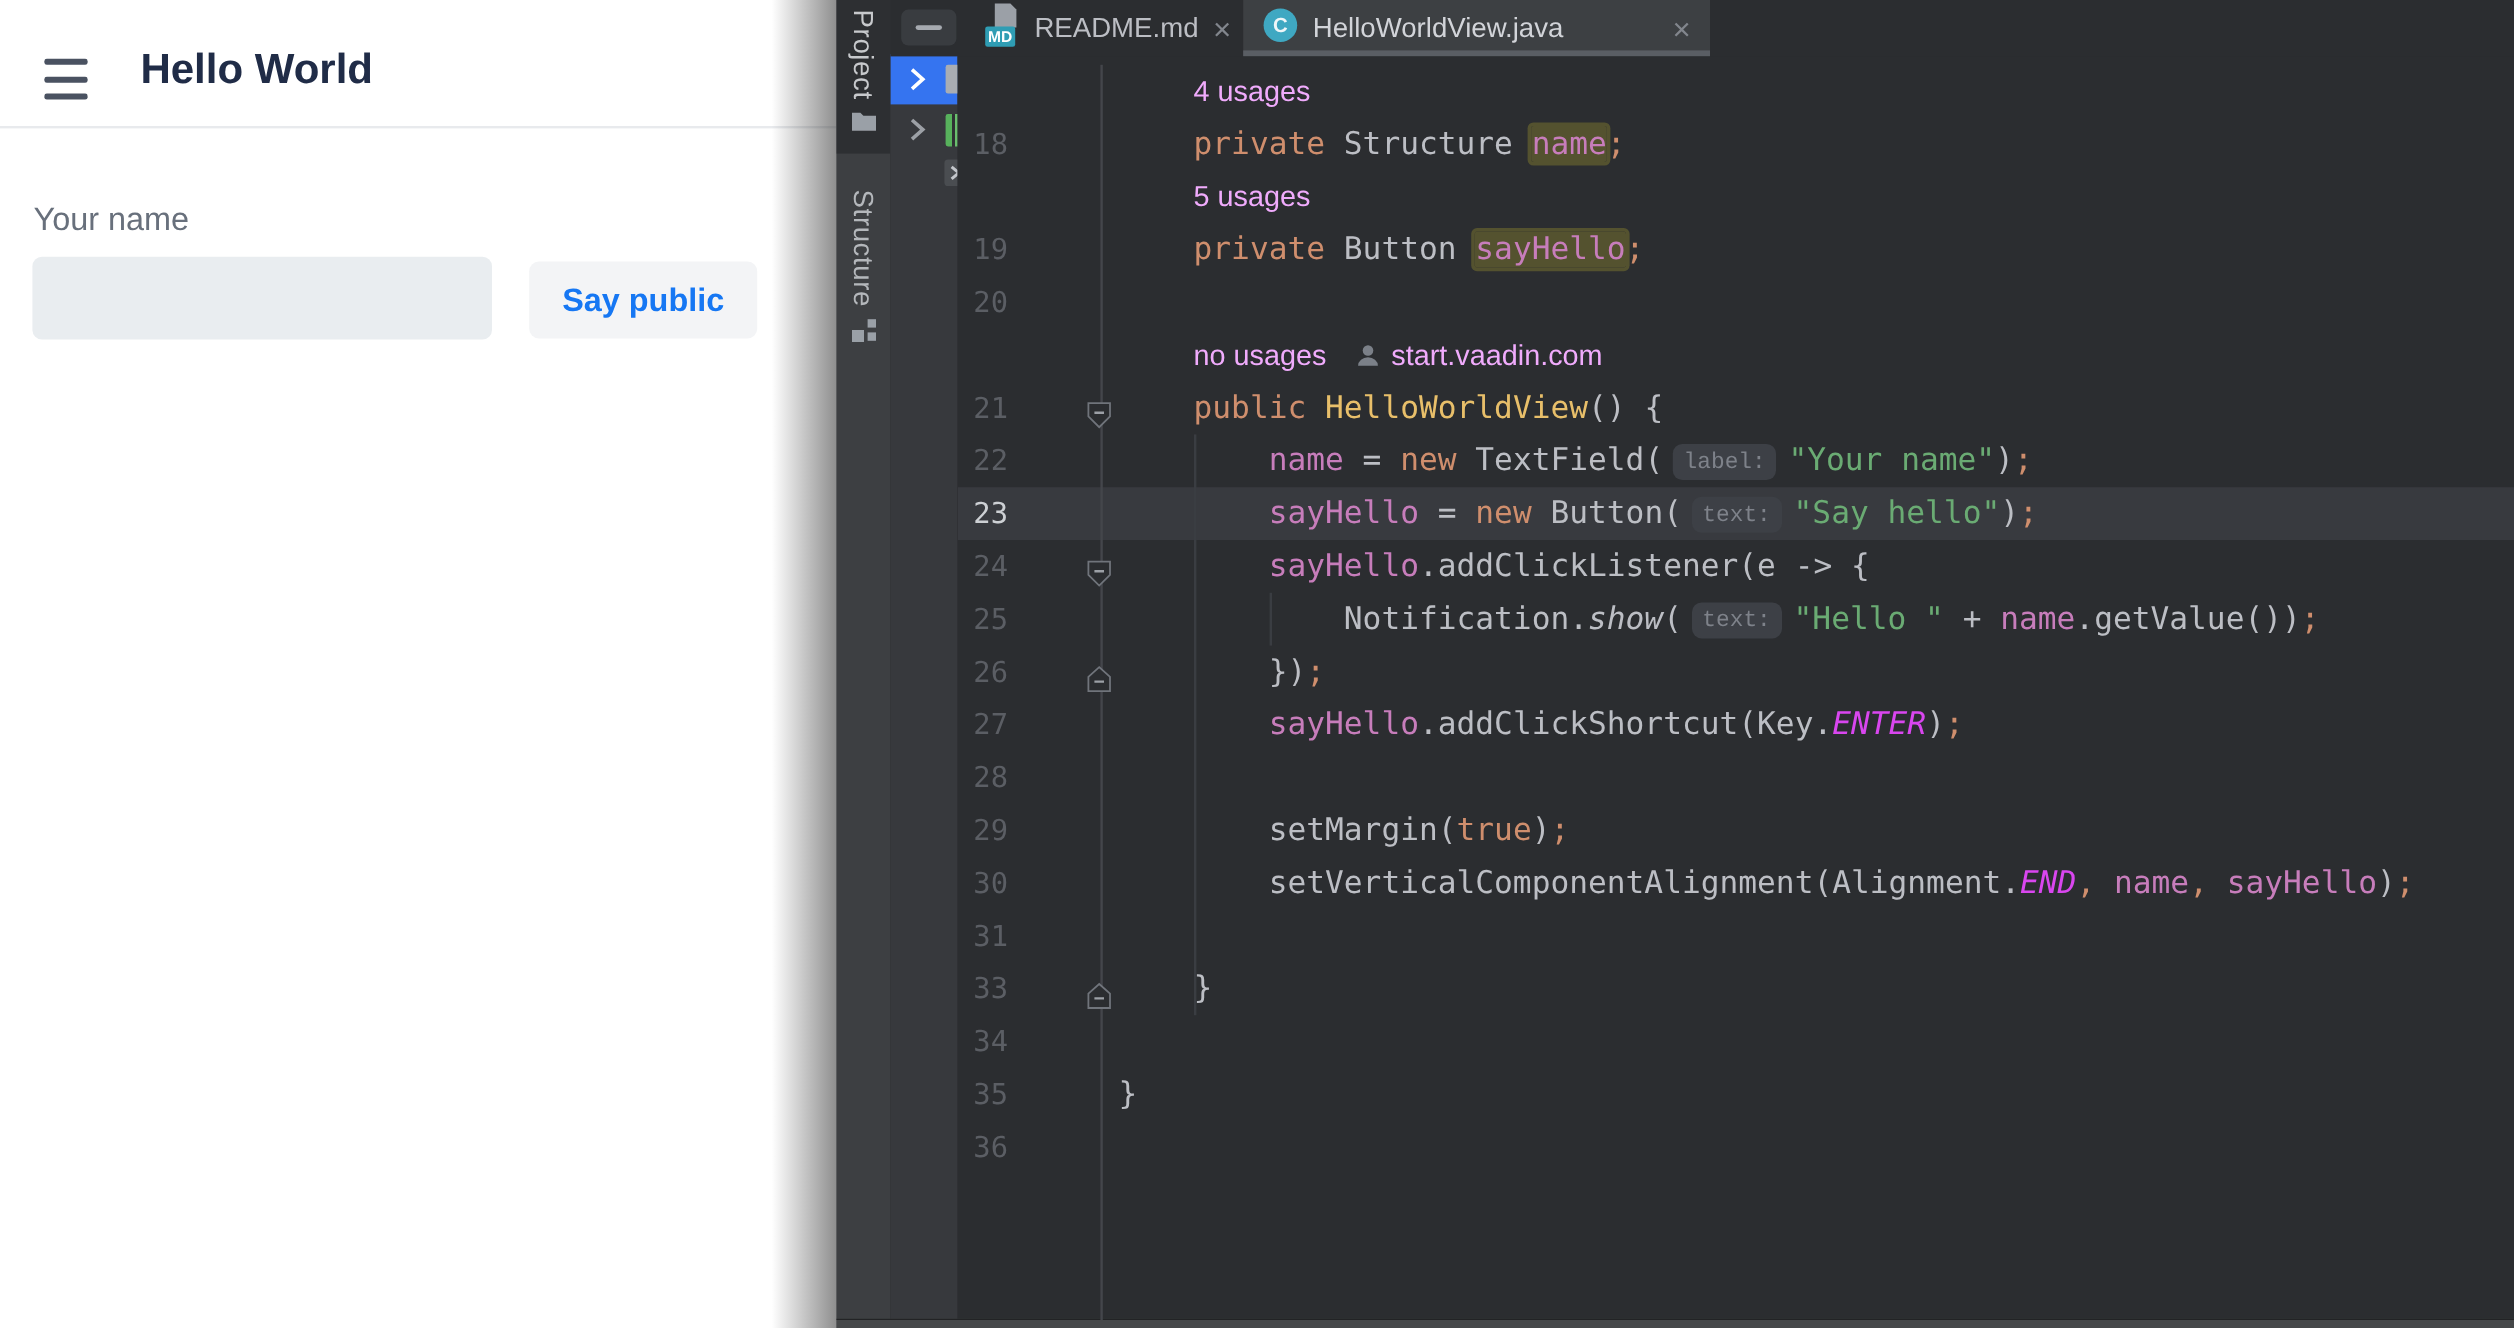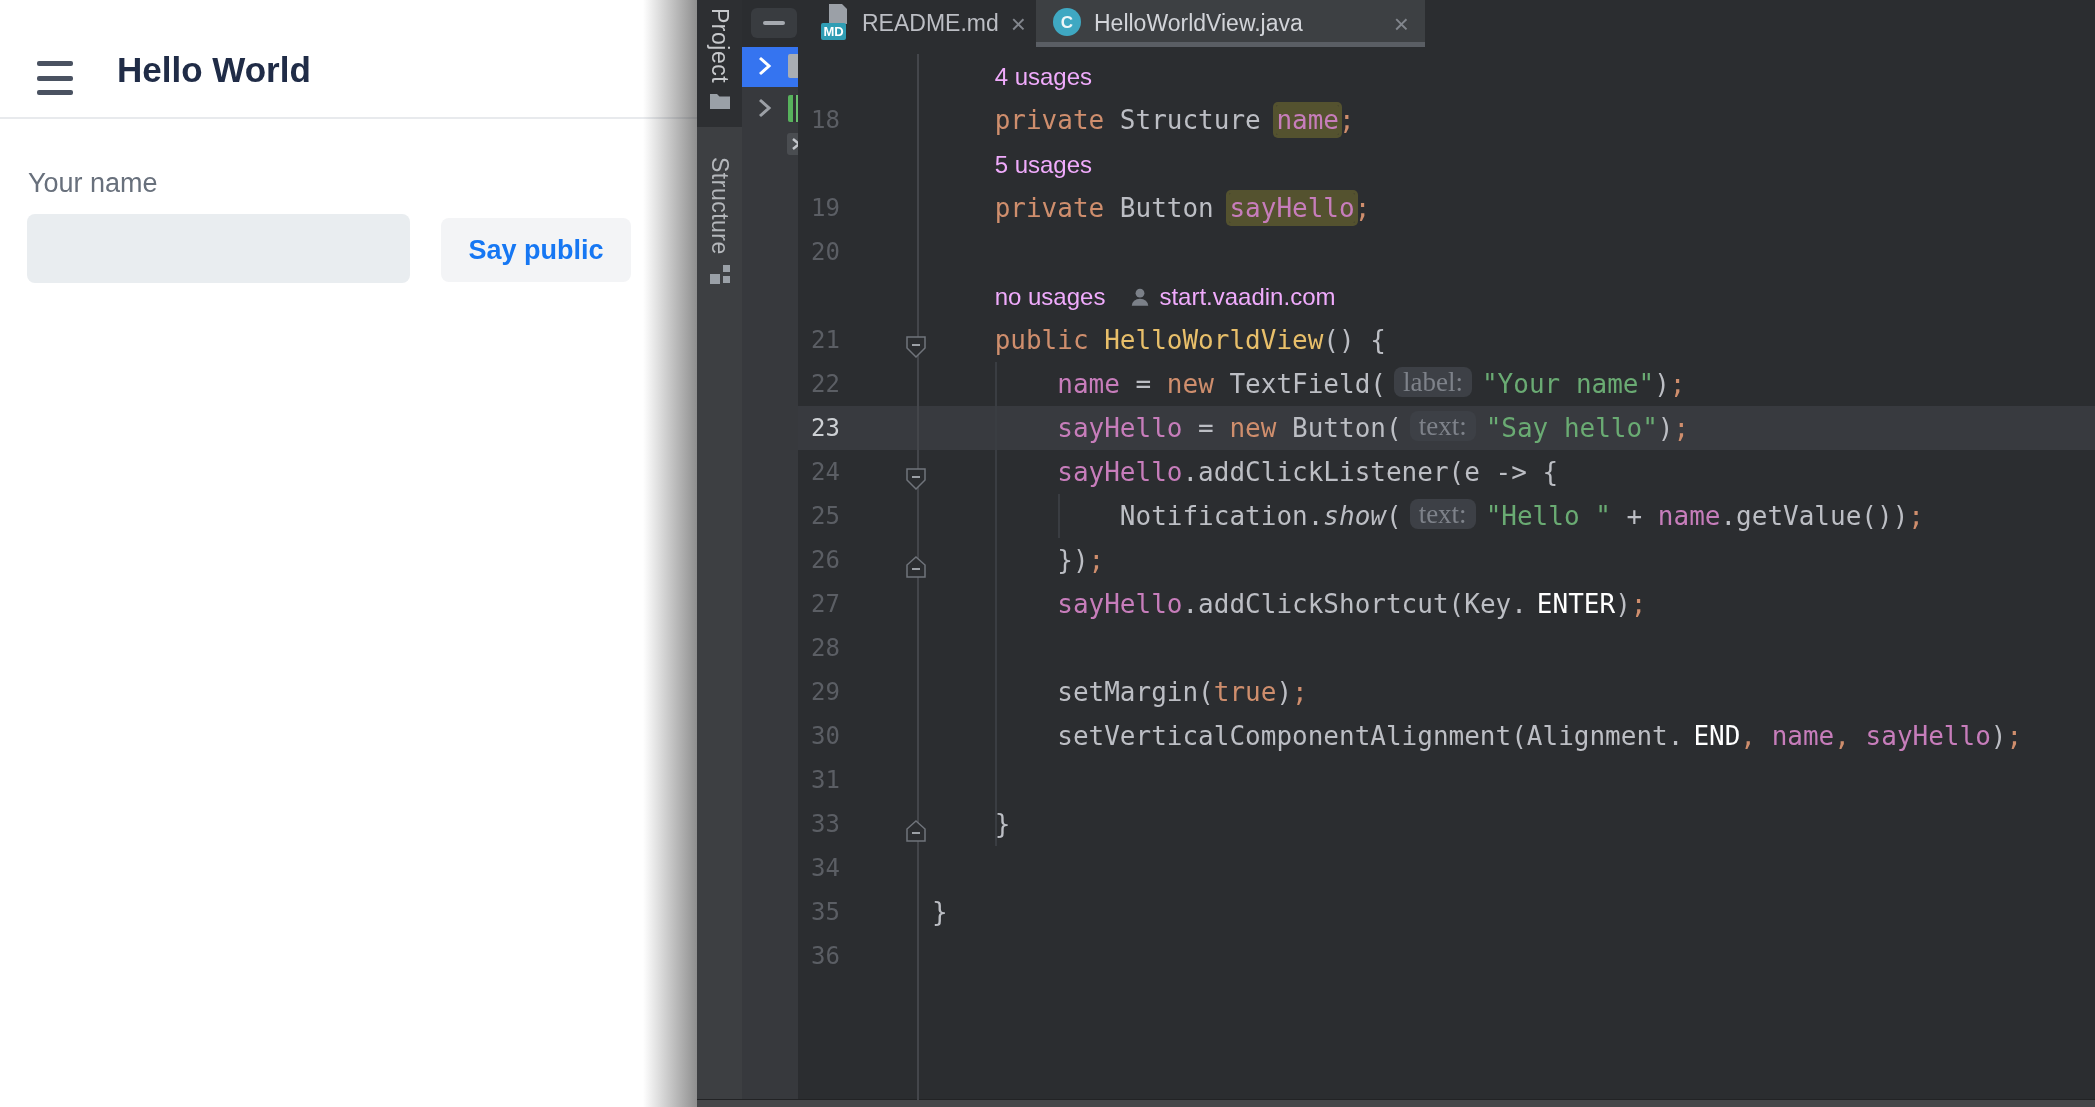--- a/index.html
+++ b/index.html
@@ -1,21 +1,21 @@
 <!DOCTYPE html>
 <html><head>
 <meta charset="utf-8">
 <style>
   html,body{margin:0;padding:0;}
   body{width:2095px;height:1107px;overflow:hidden;position:relative;background:#fff;
        font-family:"Liberation Sans",sans-serif;}
 
   
   .app{position:absolute;left:0;top:0;width:697px;height:1107px;background:#fff;}
-  .app-header{position:absolute;left:0;top:12px;width:100%;height:105px;background:#fff;
+  .app-header{position:absolute;left:0;top:0;width:100%;height:105px;background:#fff;
               border-bottom:2px solid #e8eaed;}
   .hamburger{position:absolute;left:37px;top:49px;width:36px;height:34px;display:flex;
              flex-direction:column;justify-content:space-between;cursor:pointer;}
   .hamburger .bar{height:5px;background:#4a5261;border-radius:2px;}
   .app-title{position:absolute;left:117px;top:38px;font-size:35px;font-weight:700;color:#202c47;}
   .form-label{position:absolute;left:28px;top:168px;font-size:27px;color:#68707c;}
   .name-input{position:absolute;left:27px;top:214px;width:383px;height:69px;background:#e9edf0;
               border:none;border-radius:8px;outline:none;font-size:26px;color:#202c47;padding:0 16px;box-sizing:border-box;}
   .say-btn{position:absolute;left:441px;top:218px;width:190px;height:64px;background:#f3f4f6;
            border:none;border-radius:8px;color:#1677f3;font-size:27px;font-weight:700;cursor:pointer;}
@@ -77,24 +77,24 @@
 
   
   .tk-kw{color:#cf8e6d;}
   .tk-pl{color:#bcbec4;}
   .tk-fd{color:#c77dbb;}
   .tk-fdh{color:#c77dbb;background:#54522f;box-shadow:0 0 0 3px #54522f;border-radius:2px;}
   .tk-st{color:#6aab73;}
   .tk-pc{color:#cf8e6d;}
   .tk-dc{color:#e8bf6a;}
   .tk-it{color:#bcbec4;font-style:italic;}
-  .tk-itf{color:#ffffff;margin-left:10px;}
+  .tk-itf{color:#d946ef;font-style:italic;}
   .tk-us{font-family:"Liberation Sans",sans-serif;font-size:24px;color:#f0abfc;cursor:pointer;}
-  .tk-hint{display:inline-block;background:#3d4046;color:#7e828a;font-family:Liberation Serif, serif;
-           font-size:27px;line-height:30px;padding:0 9px;border-radius:8px;margin:0 10px 0 8px;
+  .tk-hint{display:inline-block;background:#3d4046;color:#7e828a;font-family:Liberation Mono, monospace;
+           font-size:19px;line-height:30px;padding:0 9px;border-radius:8px;margin:0 10px 0 8px;
            vertical-align:2px;}
   .tk-ai{display:inline-block;margin:0 8px 0 24px;vertical-align:-2px;}
 
   .bottom-strip{position:absolute;left:0;right:0;bottom:0;height:7px;background:#454749;
                 border-top:1px solid #222325;}
 </style>
 </head>
 <body>
 
 <div class="app">

